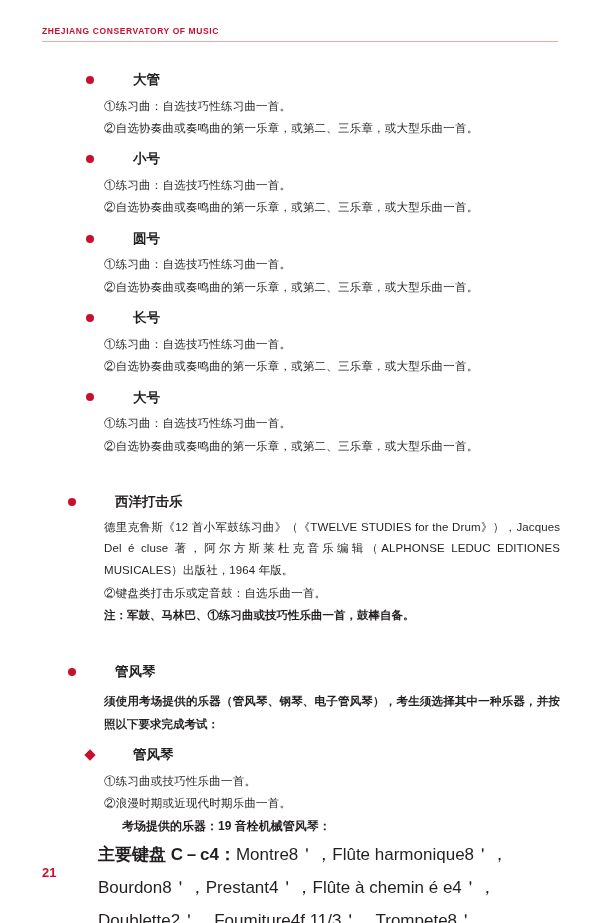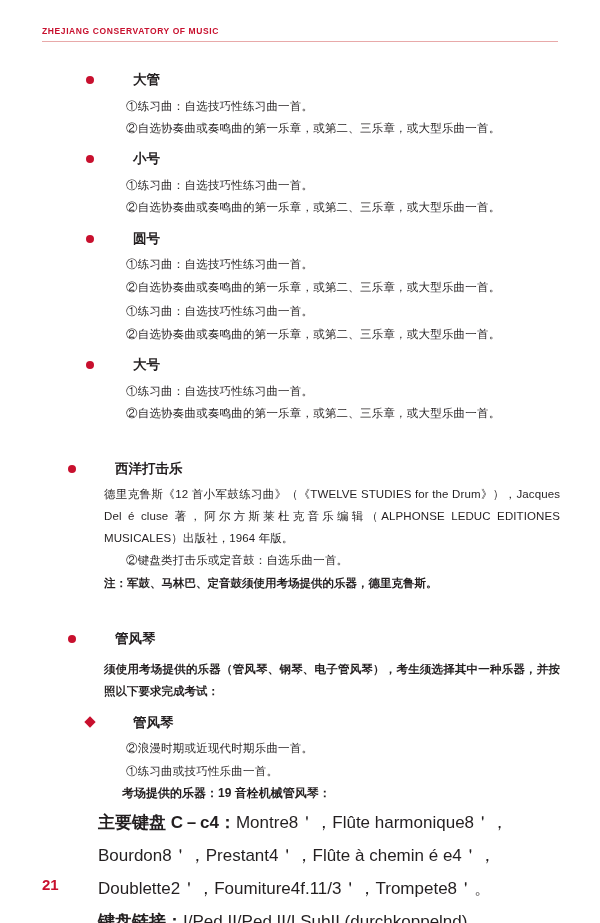--- a/index.html
+++ b/index.html
@@ -78,21 +78,21 @@
     background: #c8102e;
     display: inline-block;
     margin-right: 6px;
     transform: rotate(45deg);
     flex: none;
   }
   .item {
     font-size: 11.5px;
     line-height: 1.95;
     color: #231f20;
-    margin-left: 64px;
+    margin-left: 42px;
     letter-spacing: 0.2px;
   }
   .para {
     font-size: 11.5px;
     line-height: 1.9;
     color: #231f20;
     margin-left: 42px;
     text-align: justify;
     letter-spacing: 0.1px;
   }
@@ -123,22 +123,22 @@
     margin-left: 42px;
     font-weight: bold;
     color: #231f20;
     text-align: justify;
     margin-top: 10px;
   }
   
   .page-number {
     position: absolute;
     left: 42px;
-    bottom: 30px;
-    font-size: 15px;
+    bottom: 43px;
+    font-size: 13px;
     color: #c8102e;
     font-weight: bold;
   }
 </style>
 </head>
 <body>
 
 <div class="page">
 
   <div class="header">
@@ -169,56 +169,60 @@
     <div class="block">
       <div class="sec-head lvl1">
         <span class="bullet-dot"></span>
         <span>圆号</span>
       </div>
       <div class="item">①练习曲：自选技巧性练习曲一首。</div>
       <div class="item">②自选协奏曲或奏鸣曲的第一乐章，或第二、三乐章，或大型乐曲一首。</div>
     </div>
 
     <div class="block">
+      <div class="sec-head lvl1">
+        <span class="bullet-dot"></span>
+        <span>长号</span>
+      </div>
       <div class="item">①练习曲：自选技巧性练习曲一首。</div>
       <div class="item">②自选协奏曲或奏鸣曲的第一乐章，或第二、三乐章，或大型乐曲一首。</div>
     </div>
 
     <div class="block">
       <div class="sec-head lvl1">
         <span class="bullet-dot"></span>
         <span>大号</span>
       </div>
       <div class="item">①练习曲：自选技巧性练习曲一首。</div>
       <div class="item">②自选协奏曲或奏鸣曲的第一乐章，或第二、三乐章，或大型乐曲一首。</div>
     </div>
 
     <div class="block">
       <div class="sec-head lvl0">
         <span class="bullet-dot"></span>
         <span>西洋打击乐</span>
       </div>
       <div class="para">德里克鲁斯《12 首小军鼓练习曲》（《TWELVE STUDIES for the Drum》），Jacques Del é cluse 著，阿尔方斯莱杜克音乐编辑（ALPHONSE LEDUC EDITIONES MUSICALES）出版社，1964 年版。</div>
       <div class="item">②键盘类打击乐或定音鼓：自选乐曲一首。</div>
-      <div class="note">注：军鼓、马林巴、定音鼓须使用考场提供的乐器，德里克鲁斯。</div>
+      <div class="note">注：军鼓、马林巴、①练习曲或技巧性乐曲一首，鼓棒自备。</div>
     </div>
 
     <div class="block">
       <div class="sec-head lvl0">
         <span class="bullet-dot"></span>
         <span>管风琴</span>
       </div>
       <div class="intro">须使用考场提供的乐器（管风琴、钢琴、电子管风琴），考生须选择其中一种乐器，并按照以下要求完成考试：</div>
 
       <div class="sec-head lvl1">
         <span class="bullet-diamond"></span>
         <span>管风琴</span>
       </div>
+      <div class="item">①练习曲或技巧性乐曲一首。</div>
       <div class="item">②浪漫时期或近现代时期乐曲一首。</div>
-      <div class="item">①练习曲或技巧性乐曲一首。</div>
 
       <div class="strong-line">考场提供的乐器：19 音栓机械管风琴：</div>
 
       <div class="reg-line">
         <span class="lbl">主要键盘 C－c4：</span><span>Montre8＇，Flûte harmonique8＇，Bourdon8＇，Prestant4＇，Flûte à chemin é e4＇，Doublette2＇，Foumiture4f.11/3＇，Trompete8＇。</span>
       </div>
       <div class="reg-line">
         <span class="lbl">键盘链接：</span><span>I/Ped,II/Ped,II/I,SubII (durchkoppelnd)。</span>
       </div>
     </div>

